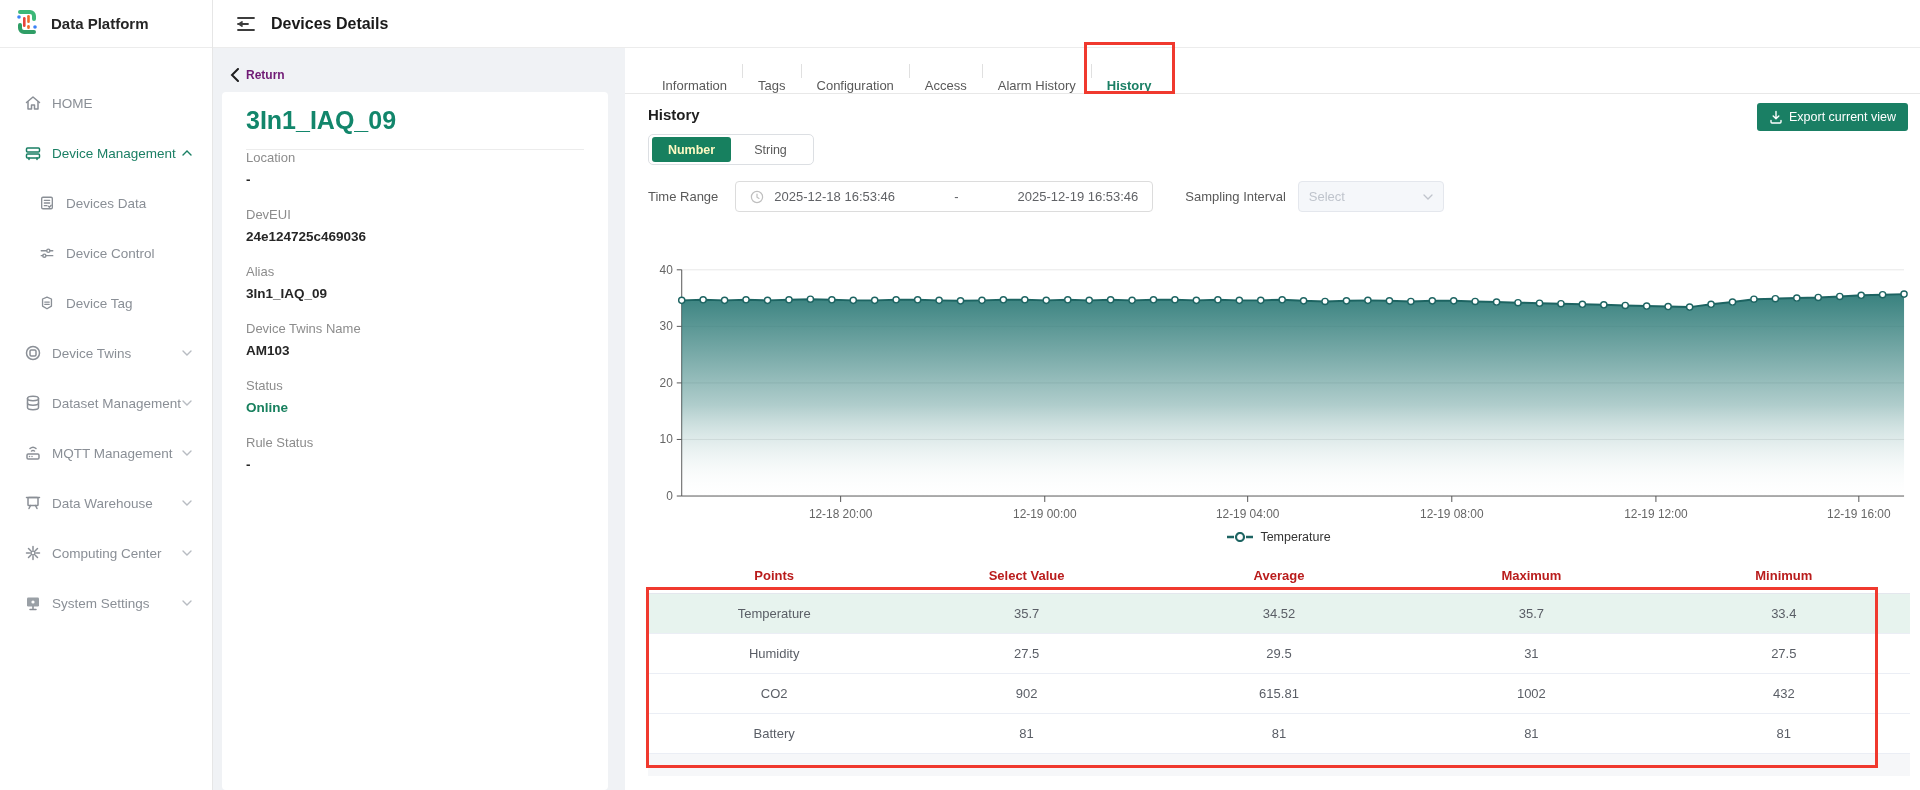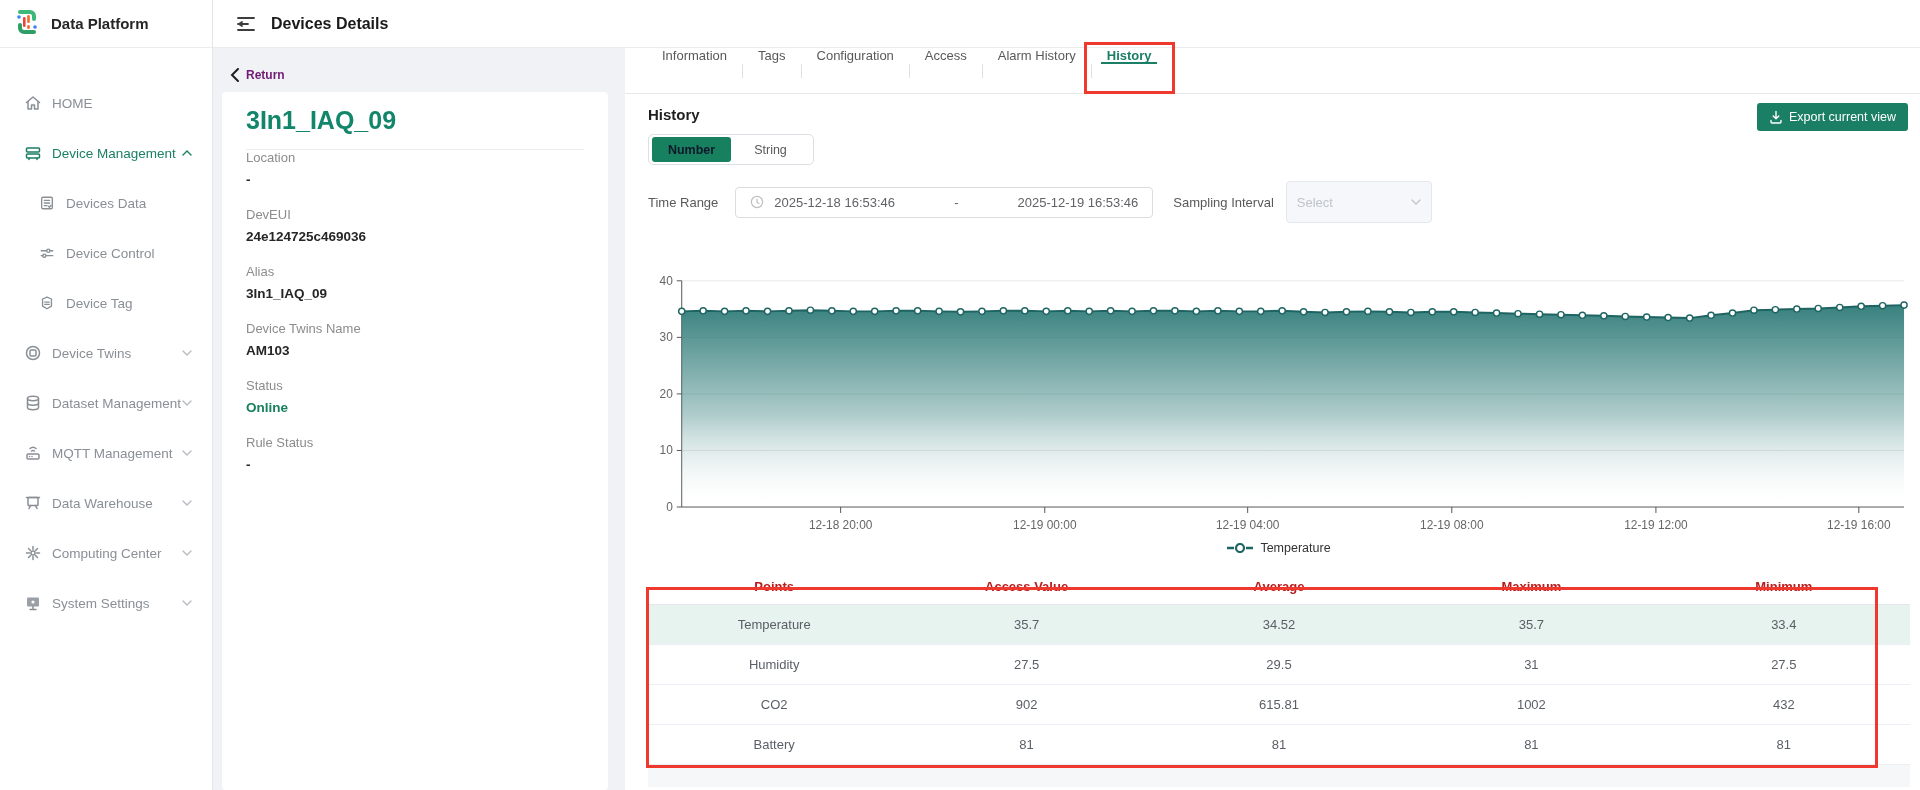--- a/index.html
+++ b/index.html
@@ -35,46 +35,46 @@
   .device-name { font-size:25px; font-weight:bold; color:#12866b; padding-bottom:14px; border-bottom:1px solid #ececec; }
   .fields { }
   .field { margin-bottom:20px; }
   .field-label { font-size:13px; color:#8c8c8c; margin-bottom:7px; }
   .field-value { font-size:13.5px; font-weight:bold; color:#262626; }
   .field-value.online { color:#18805e; }
 
   
   .main-card { flex:1; background:#fff; margin-left:17px; position:relative; overflow:hidden;
                display:flex; flex-direction:column; min-width:0; }
-  .tabs { height:46px; border-bottom:1px solid #e8e8e8; display:flex; align-items:flex-start; padding:0 0 0 22px; flex:0 0 46px; }
+  .tabs { height:46px; border-bottom:1px solid #e8e8e8; display:flex; align-items:flex-end; padding:0 0 0 22px; flex:0 0 46px; }
   .tab { display:flex; align-items:center; padding:0 15px; font-size:13px; color:#595959; cursor:pointer; position:relative; }
   .tab.active { color:#1a7f64; font-weight:bold; }
   .tab.active::after { content:""; position:absolute; left:50%; transform:translateX(-50%); bottom:-1px; width:56px; height:2px; background:#1a7f64; }
   .tab-divider { width:1px; height:14px; background:#e0e0e0; align-self:center; }
 
   .export-btn { position:absolute; top:55px; right:12px; height:28px; display:flex; align-items:center; gap:6px;
                 background:#1a7f64; color:#fff; border:none; border-radius:3px; padding:0 12px; font-size:12.5px;
                 font-family:"Liberation Sans", sans-serif; cursor:pointer; }
 
   .main-body { padding:12px 10px 0 23px; flex:1; min-height:0; }
   .history-heading { font-size:15px; font-weight:bold; color:#1f1f1f; }
   .type-toggle { margin-top:11px; width:166px; height:31px; background:#fff; border:1px solid #dcdfe3; border-radius:5px;
                  display:flex; align-items:center; padding:3px; }
   .toggle-opt { flex:1; height:25px; display:flex; align-items:center; justify-content:center; font-size:12.5px;
                 color:#595959; border-radius:3px; cursor:pointer; }
-  .toggle-opt.active { background:#17805f; color:#0f172a; font-weight:bold; }
+  .toggle-opt.active { background:#17805f; color:#fef9c3; font-weight:bold; }
 
   .time-row { margin-top:16px; display:flex; align-items:center; }
   .time-label { font-size:13px; color:#595959; }
   .range-input { margin-left:17px; width:418px; height:31px; border:1px solid #dcdcdc; border-radius:4px; background:#fff;
                  display:flex; align-items:center; padding:0 14px; gap:10px; cursor:pointer; }
   .range-input .date { font-size:13px; color:#606266; }
   .range-sep { flex:1; text-align:center; font-size:13px; color:#606266; }
-  .sampling-label { margin-left:20px; font-size:13px; color:#595959; }
-  .select-box { margin-left:12px; width:146px; height:42px; background:#f5f7fa; border:1px solid #e4e7ed; border-radius:4px;
+  .sampling-label { margin-left:32px; font-size:13px; color:#595959; }
+  .select-box { margin-left:12px; width:146px; height:31px; background:#f5f7fa; border:1px solid #e4e7ed; border-radius:4px;
                 display:flex; align-items:center; justify-content:space-between; padding:0 10px; cursor:pointer; }
   .select-placeholder { font-size:13px; color:#bfc4cc; }
 
   .chart-wrap { margin-top:34px; }
   .chart-area svg { display:block; width:100%; height:auto; }
   .legend-row { display:flex; justify-content:center; align-items:center; gap:7px; margin-top:4px; height:22px; cursor:pointer; }
   .legend-label { font-size:12.5px; color:#333; }
 
   table.points { width:100%; margin-top:10px; border-collapse:collapse; table-layout:fixed; }
   table.points th { height:36px; font-size:13px; font-weight:bold; color:#b91c1c; text-align:center; border-bottom:1px solid #e4e7ed; }
@@ -424,21 +424,21 @@
                   <circle cx="13" cy="5" r="4" fill="#fff" stroke="#1d6462" stroke-width="2.2"></circle>
                 </svg>
               <span class="legend-label">Temperature</span>
             </div>
           </div>
 
           <table class="points">
             <thead>
                 <tr>
                   <th>Points</th>
-                  <th>Access Value</th>
+                  <th>Select Value</th>
                   <th>Average</th>
                   <th>Maximum</th>
                   <th>Minimum</th>
                 </tr>
               </thead>
             <tbody>
                 <tr class="hl">
                   <td>Temperature</td>
                   <td>35.7</td>
                   <td>34.52</td>

